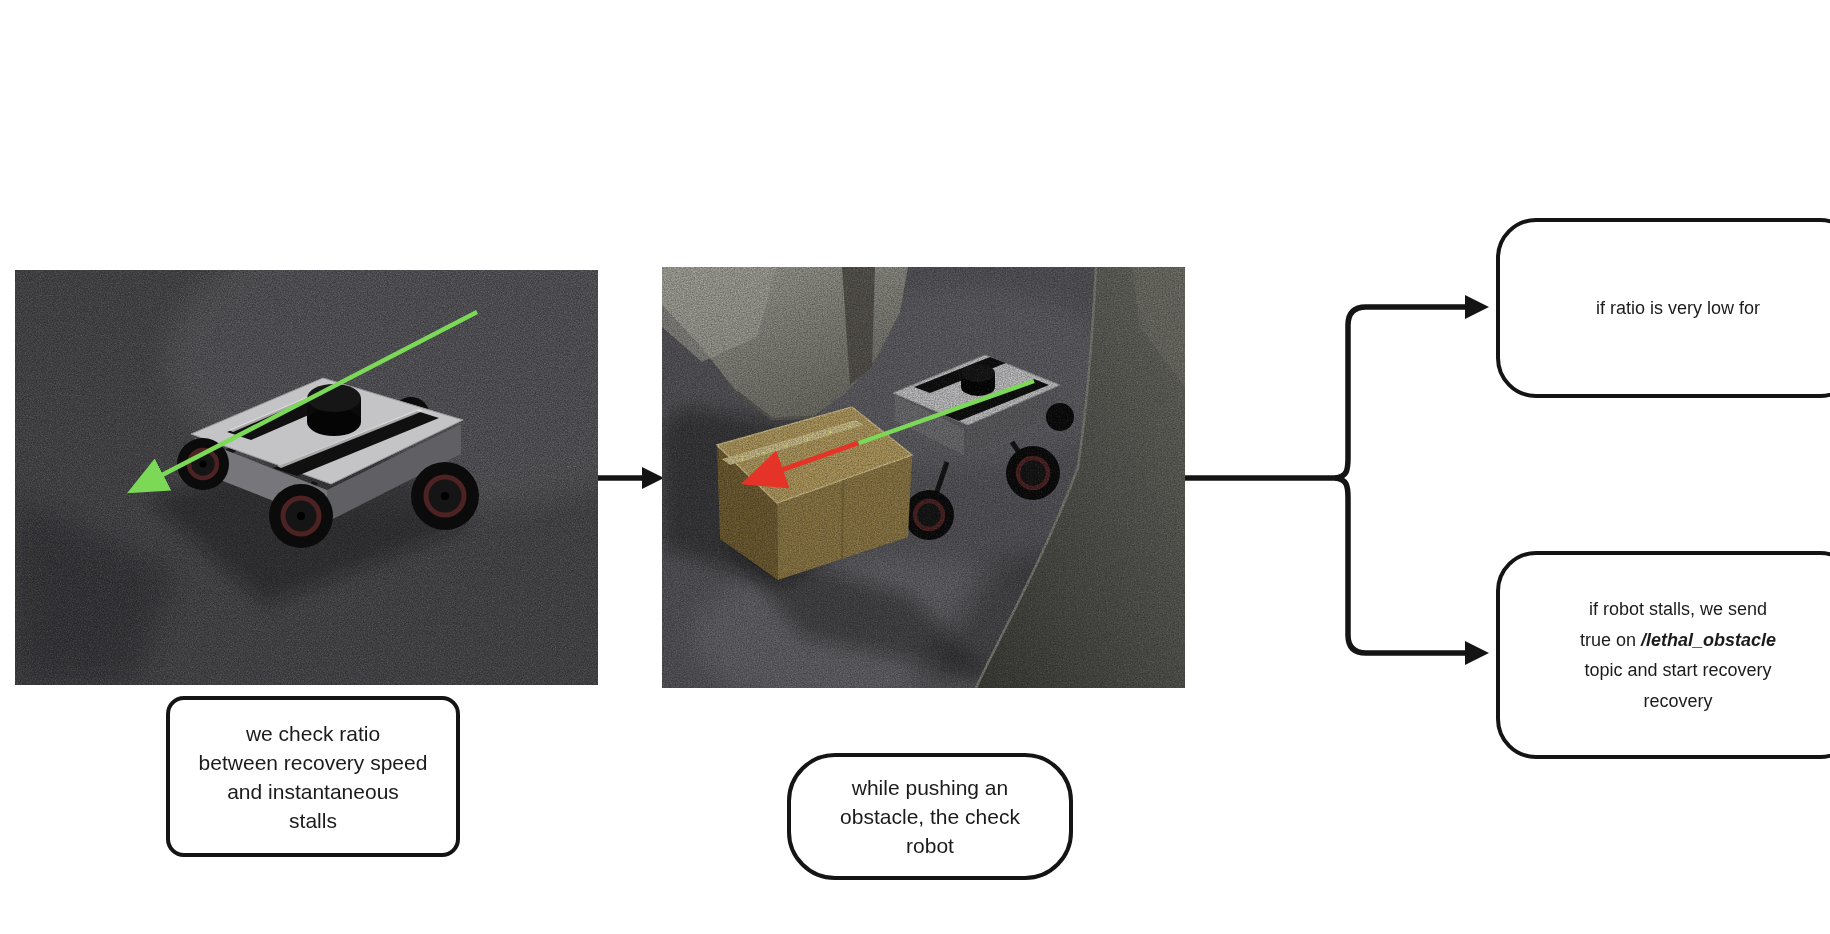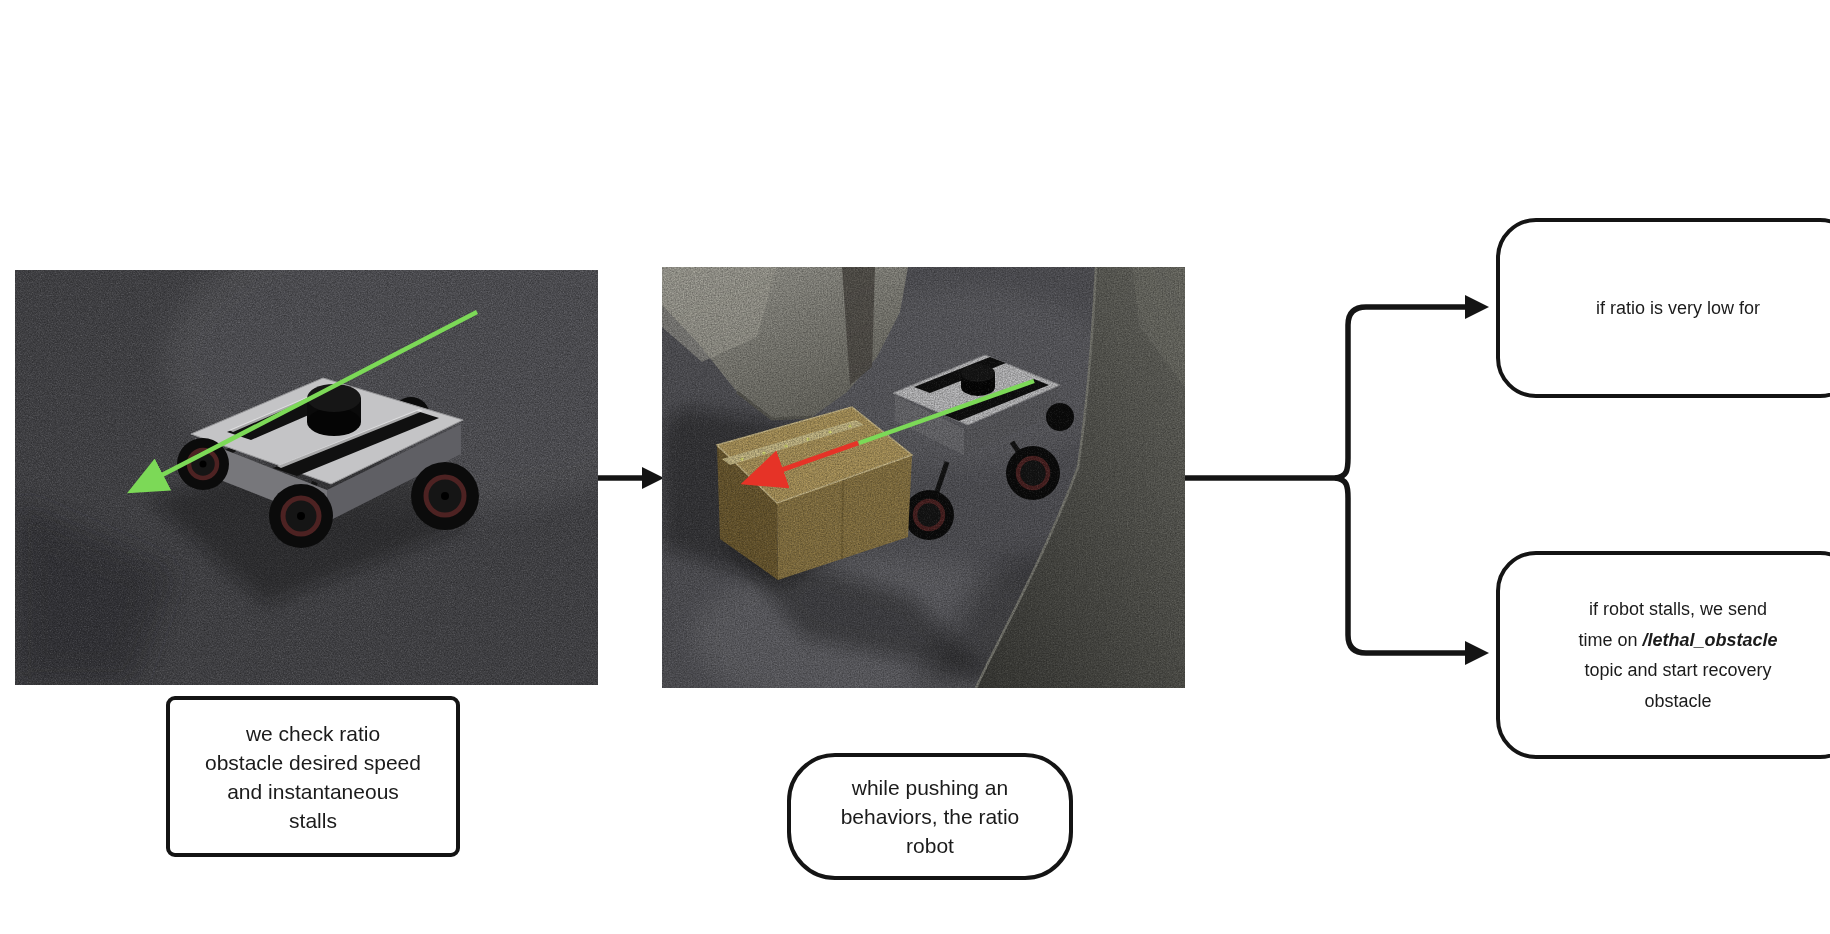--- a/index.html
+++ b/index.html
@@ -1,20 +1,20 @@
 <!DOCTYPE html>
 <html><head>
 <meta charset="utf-8">
 <style>
   html,body{margin:0;padding:0;background:#ffffff;}
   #canvas{position:relative;width:1830px;height:934px;background:#ffffff;overflow:hidden;
           font-family:"Liberation Sans","DejaVu Sans",sans-serif;color:#1b1b1b;}
   .photo{position:absolute;}
   .photo svg{display:block;}
-  .bubble{position:absolute;border:4px solid #141414;border-radius:9px;background:#ffffff;
+  .bubble{position:absolute;border:4px solid #141414;border-radius:18px;background:#ffffff;
           display:flex;flex-direction:column;justify-content:center;align-items:center;
           text-align:center;font-size:21px;line-height:29px;color:#1b1b1b;}
   .outcome{position:absolute;border:4px solid #141414;border-radius:40px;background:#ffffff;
            display:flex;flex-direction:column;justify-content:center;align-items:center;
            text-align:center;font-size:18px;line-height:30.5px;color:#1b1b1b;padding:0 21px;}
   .bline{display:block;white-space:pre;}
   .topic{font-weight:700;font-style:italic;}
   .conn{position:absolute;}
 </style>
 </head>
@@ -203,31 +203,31 @@
     <polygon points="280,65 280,89 304,77" fill="#141414"></polygon>
     <polygon points="280,411 280,435 304,423" fill="#141414"></polygon>
   </svg>
 
   <div class="outcome" style="left:1496px;top:218px;width:314px;height:172px;">
     <span class="bline">if ratio is very low for</span>
   </div>
 
   <div class="outcome" style="left:1496px;top:551px;width:314px;height:200px;text-align:right;">
     <span class="bline">if robot stalls, we send</span>
-    <span class="bline"><span>time on </span><span class="topic">/lethal_obstacle</span></span>
+    <span class="bline"><span>true on </span><span class="topic">/lethal_obstacle</span></span>
     <span class="bline">topic and start recovery</span>
-    <span class="bline">obstacle</span>
+    <span class="bline">recovery</span>
   </div>
 
   <div class="bubble" style="left:166px;top:696px;width:286px;height:153px;">
     <span class="bline">we check ratio</span>
-    <span class="bline">obstacle desired speed</span>
+    <span class="bline">between recovery speed</span>
     <span class="bline">and instantaneous</span>
     <span class="bline">stalls</span>
   </div>
 
   <div class="bubble" style="left:787px;top:713px;width:278px;height:119px;border-radius:48px;margin-top:40px;">
     <span class="bline">while pushing an</span>
-    <span class="bline">behaviors, the ratio</span>
+    <span class="bline">obstacle, the check</span>
     <span class="bline">robot</span>
   </div>
 
 </div>
 
 </body></html>

